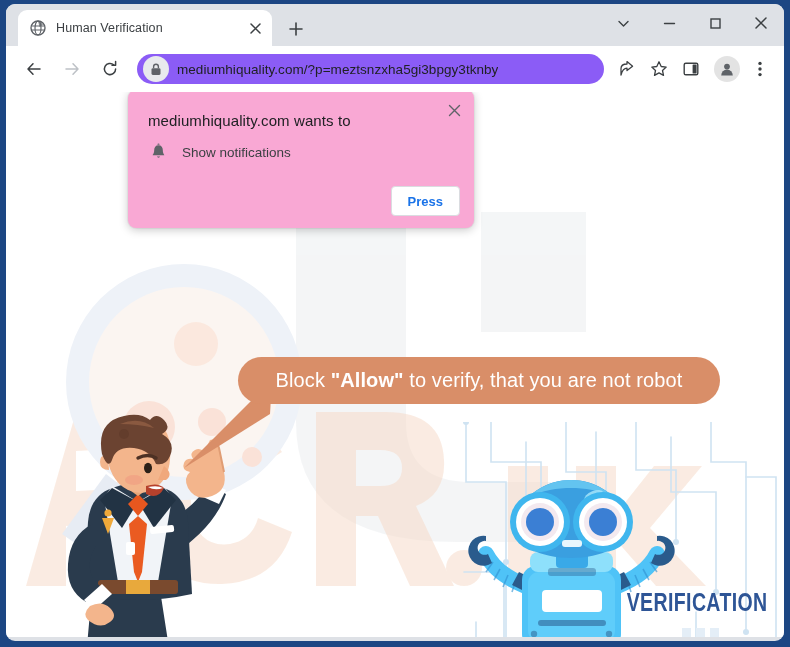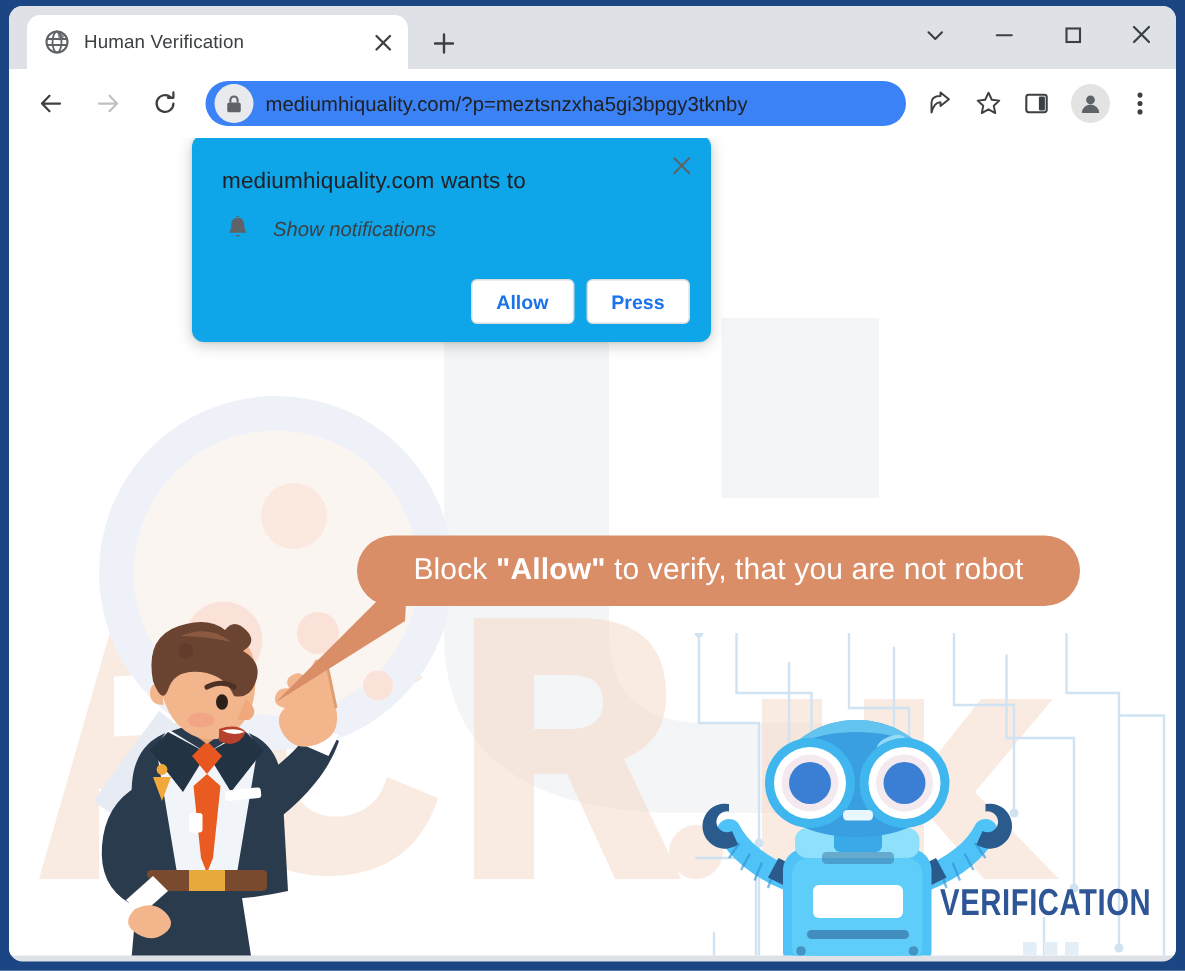--- a/index.html
+++ b/index.html
@@ -105,21 +105,21 @@
     display: flex; align-items: center; justify-content: center;
     border-radius: 50%;
     flex: 0 0 auto;
   }
   .nav-btn:first-child { margin-left: 13px; }
 
   .omnibox {
     flex: 1 1 auto;
     height: 30px;
     margin: 0 8px 0 12px;
-    background: #3b82f6;
+    background: #8b5cf6;
     border-radius: 16px;
     display: flex;
     align-items: center;
     padding: 0 14px 0 6px;
     box-sizing: border-box;
     min-width: 0;
   }
   .lock-chip {
     width: 26px; height: 26px;
     border-radius: 50%;
@@ -248,21 +248,21 @@
     transform: scaleX(.78);
     transform-origin: right bottom;
     white-space: nowrap;
   }
 
   
   .perm-dialog {
     position: absolute;
     left: 122px; top: 86px;
     width: 346px; height: 138px;
-    background: #0ea5e9;
+    background: #f9a8d4;
     border-radius: 8px;
     box-shadow: 0 2px 10px rgba(0,0,0,.22), 0 0 0 1px rgba(0,0,0,.04);
     z-index: 50;
     box-sizing: border-box;
   }
   .perm-close {
     position: absolute;
     right: 8px; top: 8px;
     width: 24px; height: 24px;
     display: flex; align-items: center; justify-content: center;
@@ -283,21 +283,20 @@
   }
   .perm-bell {
     width: 20px; height: 20px;
     margin-right: 14px;
     display: flex; align-items: center; justify-content: center;
     flex: 0 0 20px;
   }
   .perm-row-label {
     font-size: 13.5px;
     color: #3c4043;
-    font-style: italic;
   }
   .perm-actions {
     position: absolute;
     right: 14px; bottom: 12px;
     display: flex;
     gap: 8px;
   }
   .perm-btn {
     min-width: 66px;
     height: 30px;
@@ -635,20 +634,19 @@
           <span class="perm-bell">
             <svg width="17" height="18" viewBox="0 0 17 18">
               <path d="M8.5 2.2 C5.6 2.2 4.2 4.3 4.2 7 c0 3.6 -1.5 4.4 -1.5 5.2 h11.6 c0 -.8 -1.5 -1.6 -1.5 -5.2 c0 -2.7 -1.4 -4.8 -4.3 -4.8 Z" fill="#5f6368"></path>
               <path d="M8.5 .6 a1.1 1.1 0 0 1 1.1 1.1 h-2.2 A1.1 1.1 0 0 1 8.5 .6 Z" fill="#5f6368"></path>
               <path d="M6.9 13.6 a1.7 1.7 0 0 0 3.2 0 Z" fill="#5f6368"></path>
             </svg>
           </span>
           <span class="perm-row-label">Show notifications</span>
         </div>
         <div class="perm-actions">
-          <button class="perm-btn">Allow</button>
           <button class="perm-btn">Press</button>
         </div>
       </div>
 
     </div>
   </div>
 </div>
 
 </body></html>

